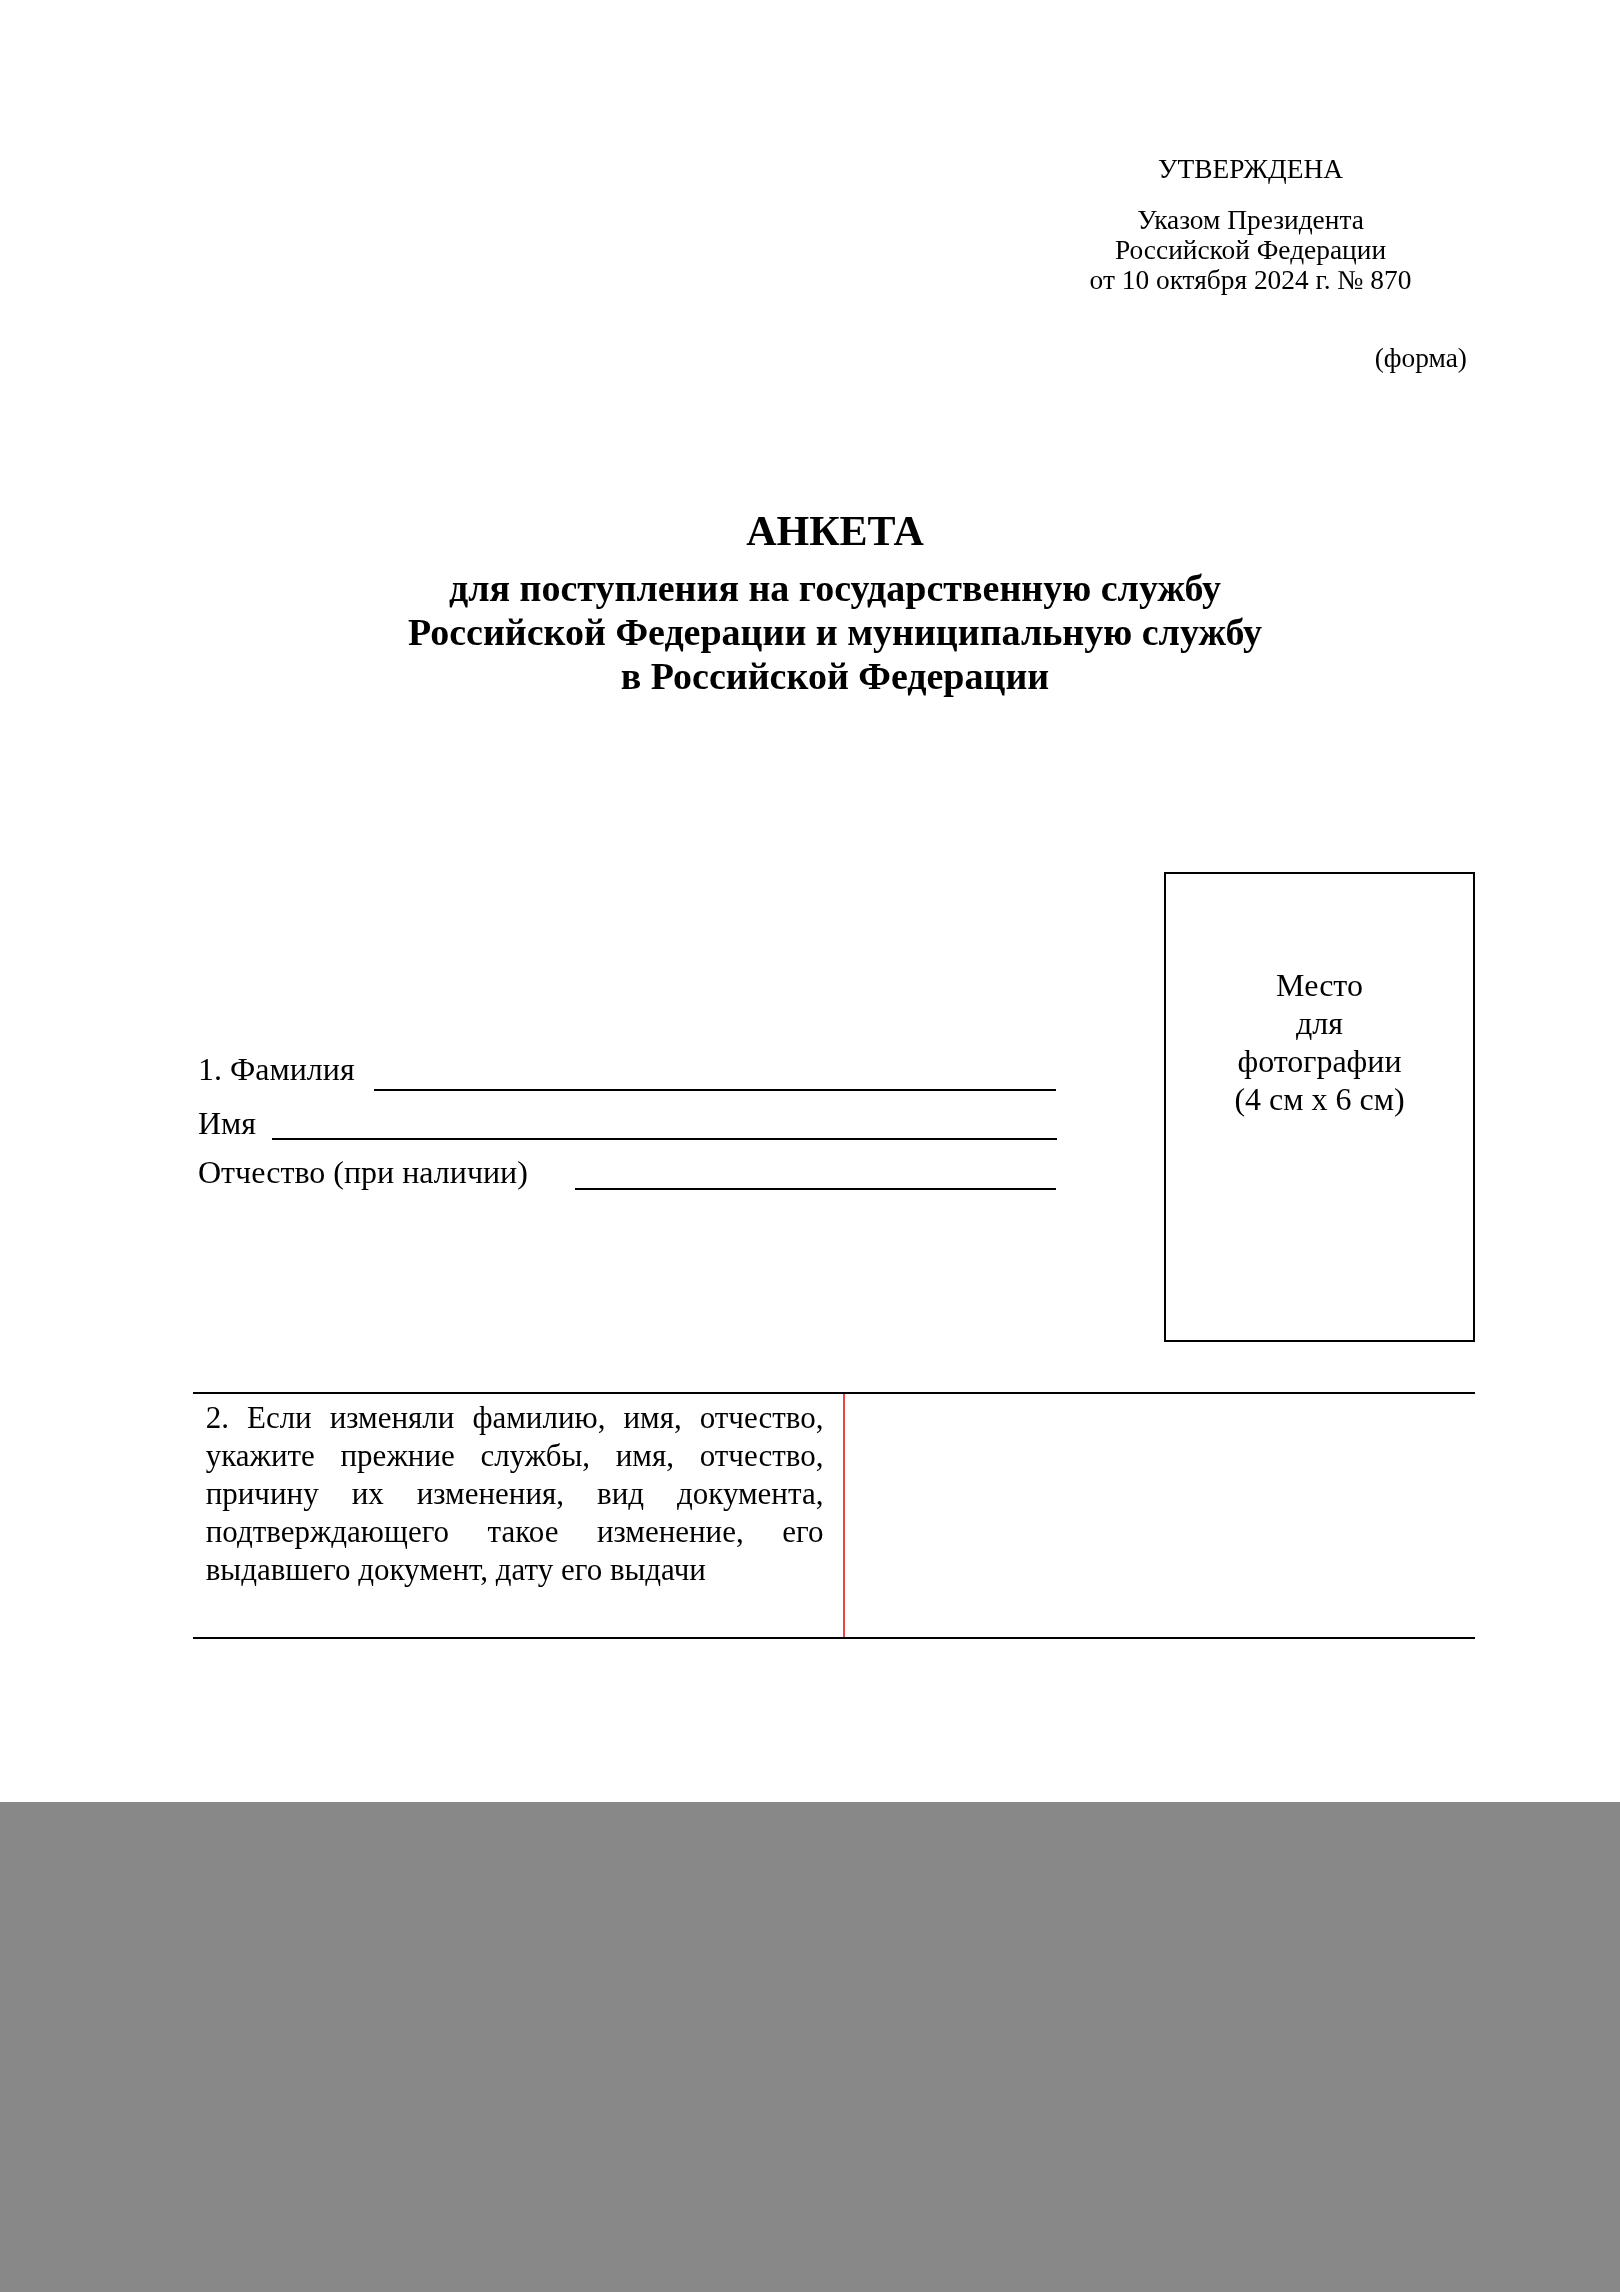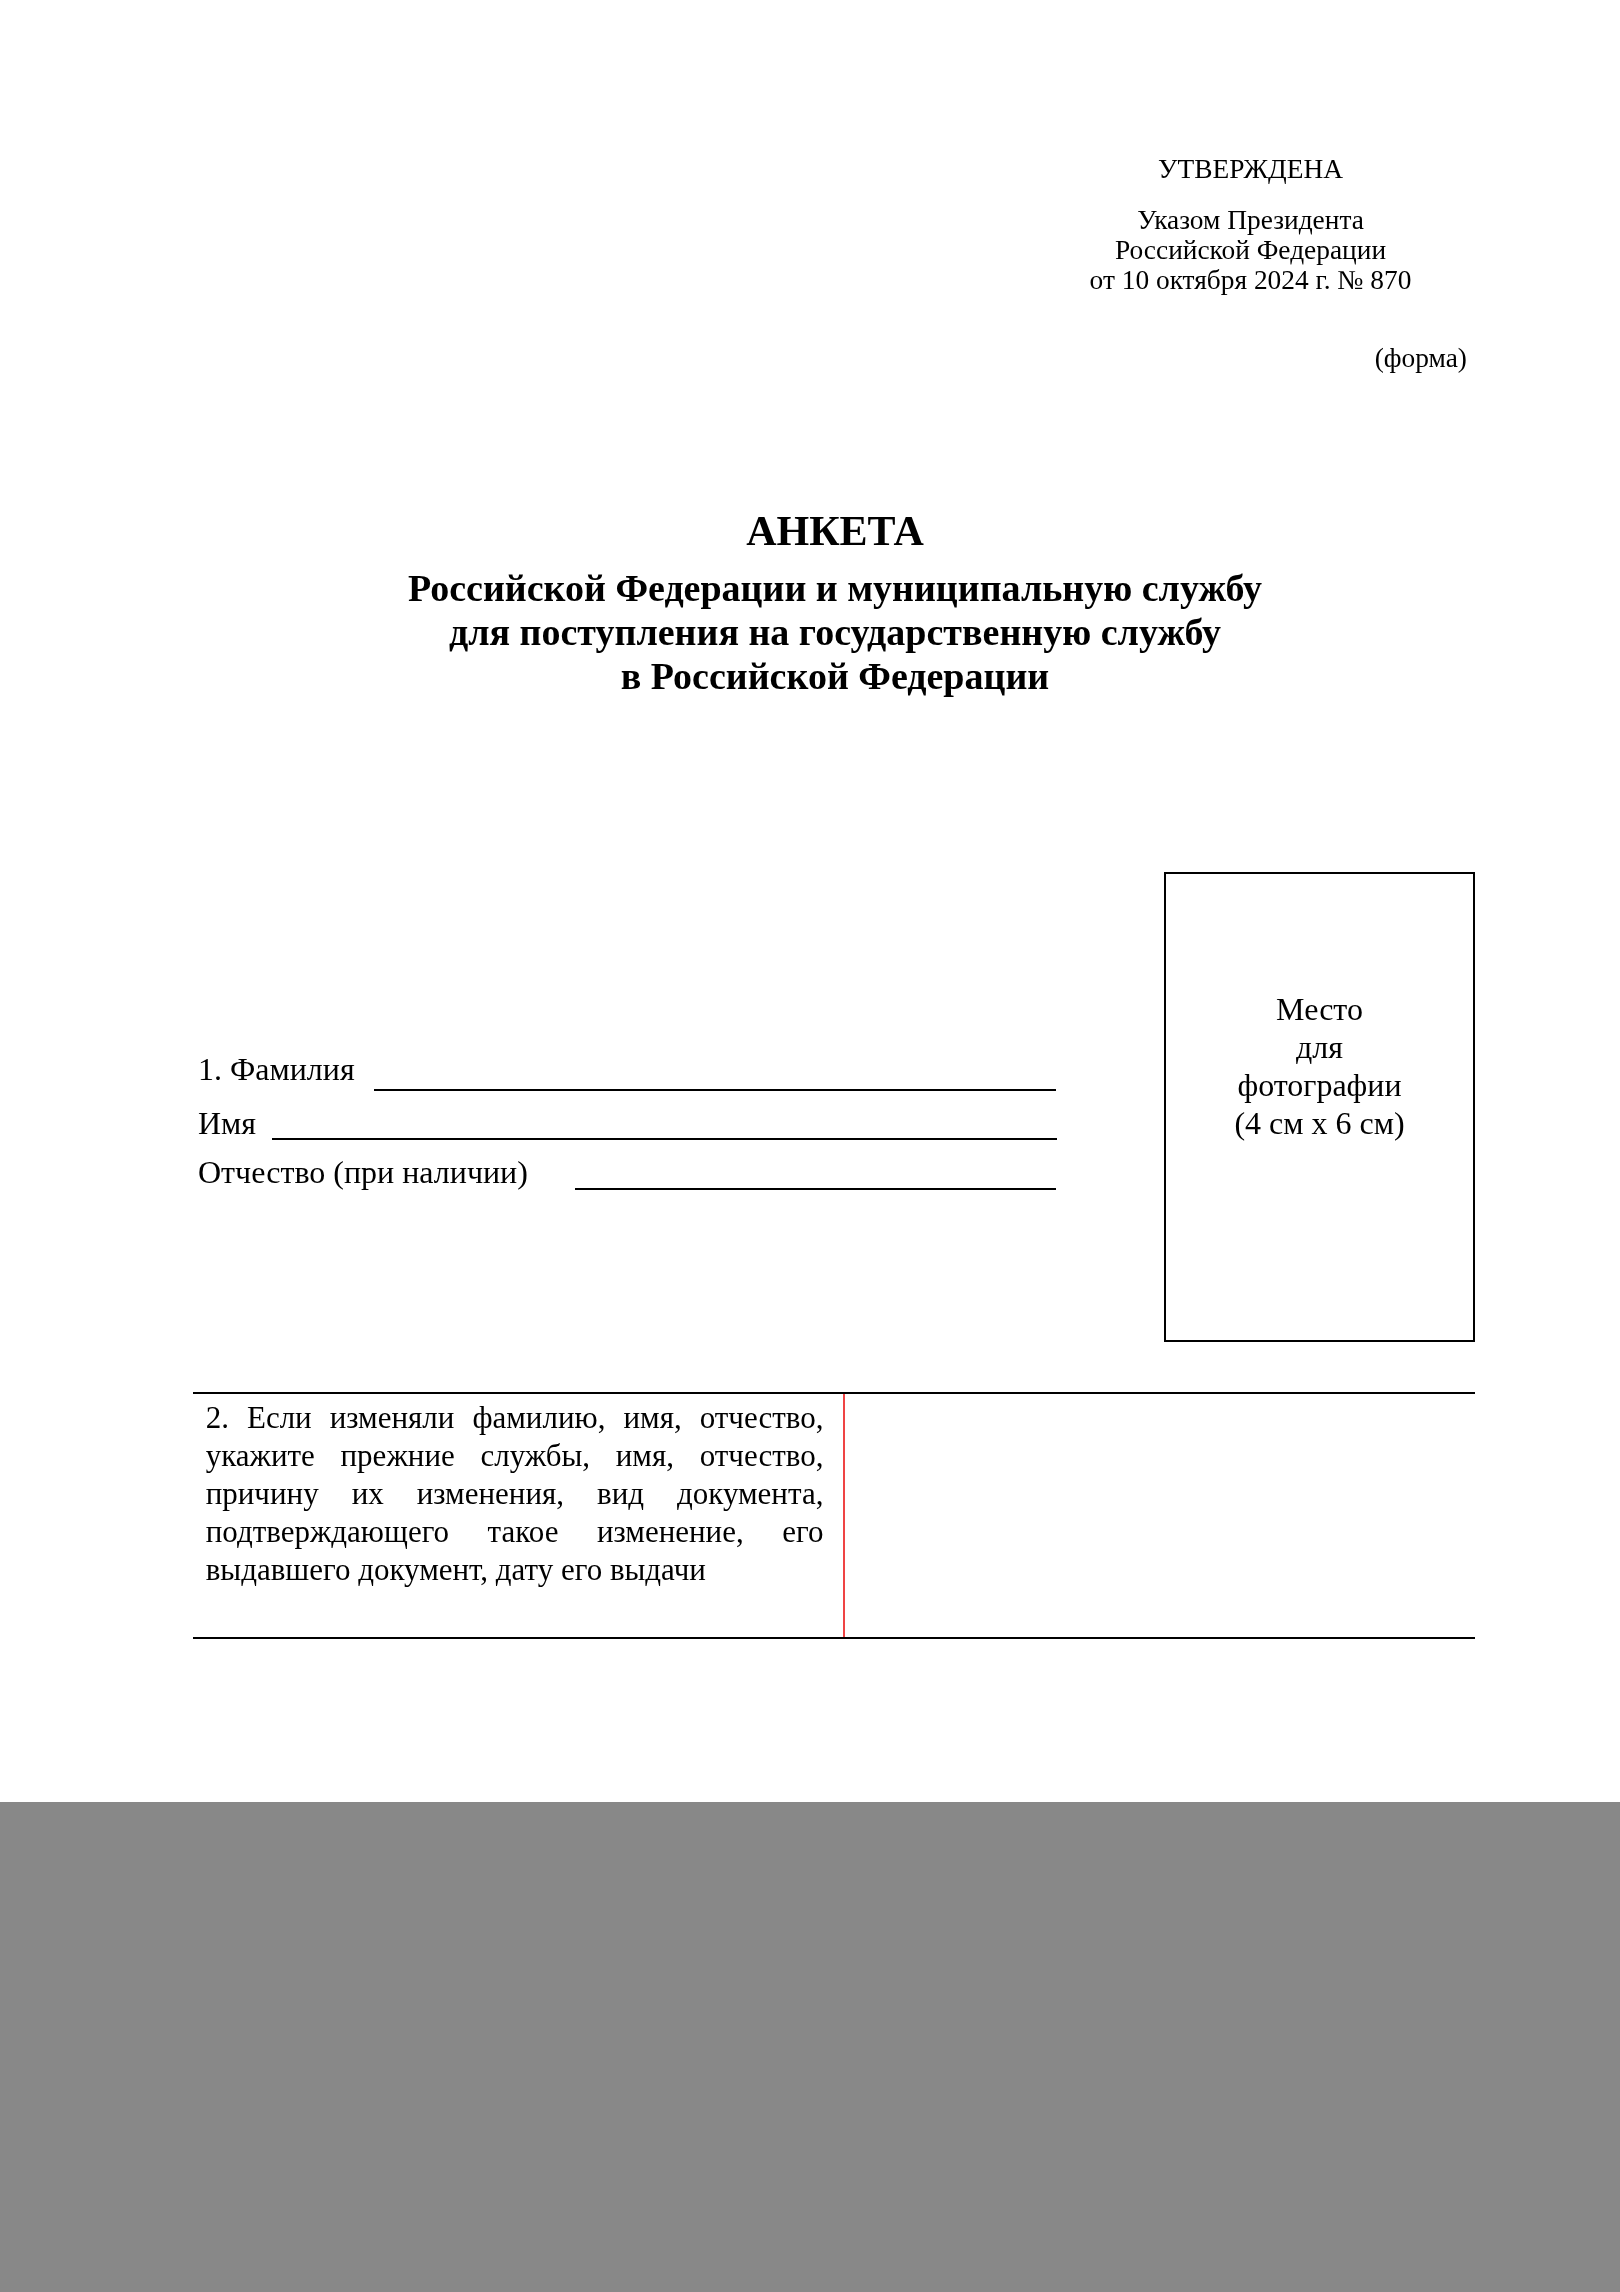--- a/index.html
+++ b/index.html
@@ -75,21 +75,21 @@
     position: absolute;
     left: 1164px;
     top: 872px;
     width: 311px;
     height: 470px;
     box-sizing: border-box;
     border: 2.9px solid #000;
     text-align: center;
     font-size: 32px;
     line-height: 38px;
-    padding-top: 116px;
+    padding-top: 92px;
   }
 
   
   .field-label {
     position: absolute;
     font-size: 32px;
     line-height: 37px;
     white-space: nowrap;
   }
   .field-label.f1 { left: 198px; top: 1051px; }
@@ -143,22 +143,22 @@
     <div>Указом Президента</div>
     <div>Российской Федерации</div>
     <div>от 10 октября 2024 г. № 870</div>
   </div>
 
   <div class="form-marker">(форма)</div>
 
   <h1 class="title">АНКЕТА</h1>
 
   <div class="subtitle">
+    <div>для поступления на государственную службу</div>
     <div>Российской Федерации и муниципальную службу</div>
-    <div>для поступления на государственную службу</div>
     <div>в Российской Федерации</div>
   </div>
 
 
   <div class="photo-box">
     <div>Место</div>
     <div>для</div>
     <div>фотографии</div>
     <div>(4 см х 6 см)</div>
   </div>

